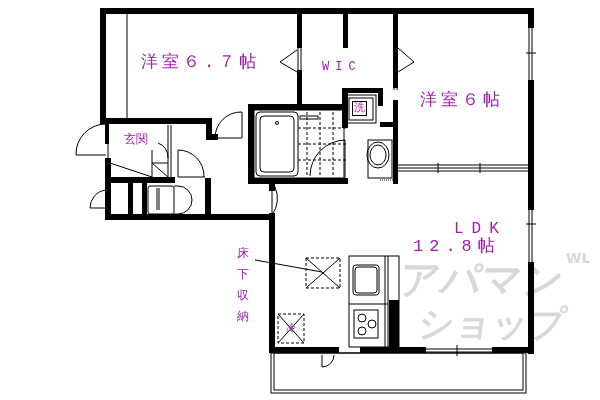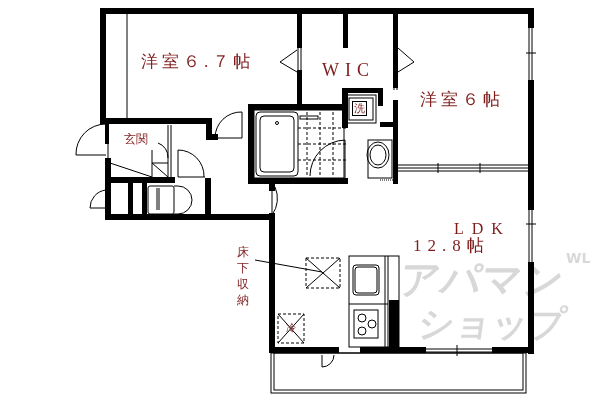--- a/index.html
+++ b/index.html
@@ -1,22 +1,22 @@
 <!DOCTYPE html>
 <html><head>
   <meta charset="utf-8">
   <style>
     html, body { margin: 0; padding: 0; background: #ffffff; }
     body { width: 600px; height: 400px; overflow: hidden; position: relative; font-family: "DejaVu Sans", sans-serif; }
     svg { position: absolute; left: 0; top: 0; }
-    .lbl { position: absolute; color: #7f1d1d; font-family: Liberation Serif, serif; white-space: nowrap; letter-spacing: 0; }
+    .lbl { position: absolute; color: #a21caf; font-family: Liberation Mono, monospace; white-space: nowrap; letter-spacing: 0; }
     .room-lg { font-size: 17px; letter-spacing: 4px; }
-    .room-md { font-size: 18px; letter-spacing: 6px; }
+    .room-md { font-size: 12px; letter-spacing: 6px; }
     .room-sm { font-size: 12px; text-align: center; }
-    .vert { font-size: 12px; line-height: 16px; width: 14px; white-space: normal; text-align: center; }
+    .vert { font-size: 12px; line-height: 21px; width: 14px; white-space: normal; text-align: center; }
     .fridge { font-size: 10px; }
     .wash { font-size: 11px; border: 1px solid #000; padding: 0 1px; line-height: 13px; }
     .wm { position: absolute; color: #d8d8d8; font-weight: bold; font-family: "DejaVu Sans", sans-serif; }
   </style>
 </head>
 <body>
 
 <div class="wm" style="left:400px; top:252px; font-size:40px; transform:skewX(-8deg);">アパマン</div>
 <div class="wm" style="left:418px; top:300px; font-size:36px; transform:skewX(-8deg);">ショップ</div>
 <div class="wm" style="left:566px; top:250px; font-size:14px;">WL</div>

